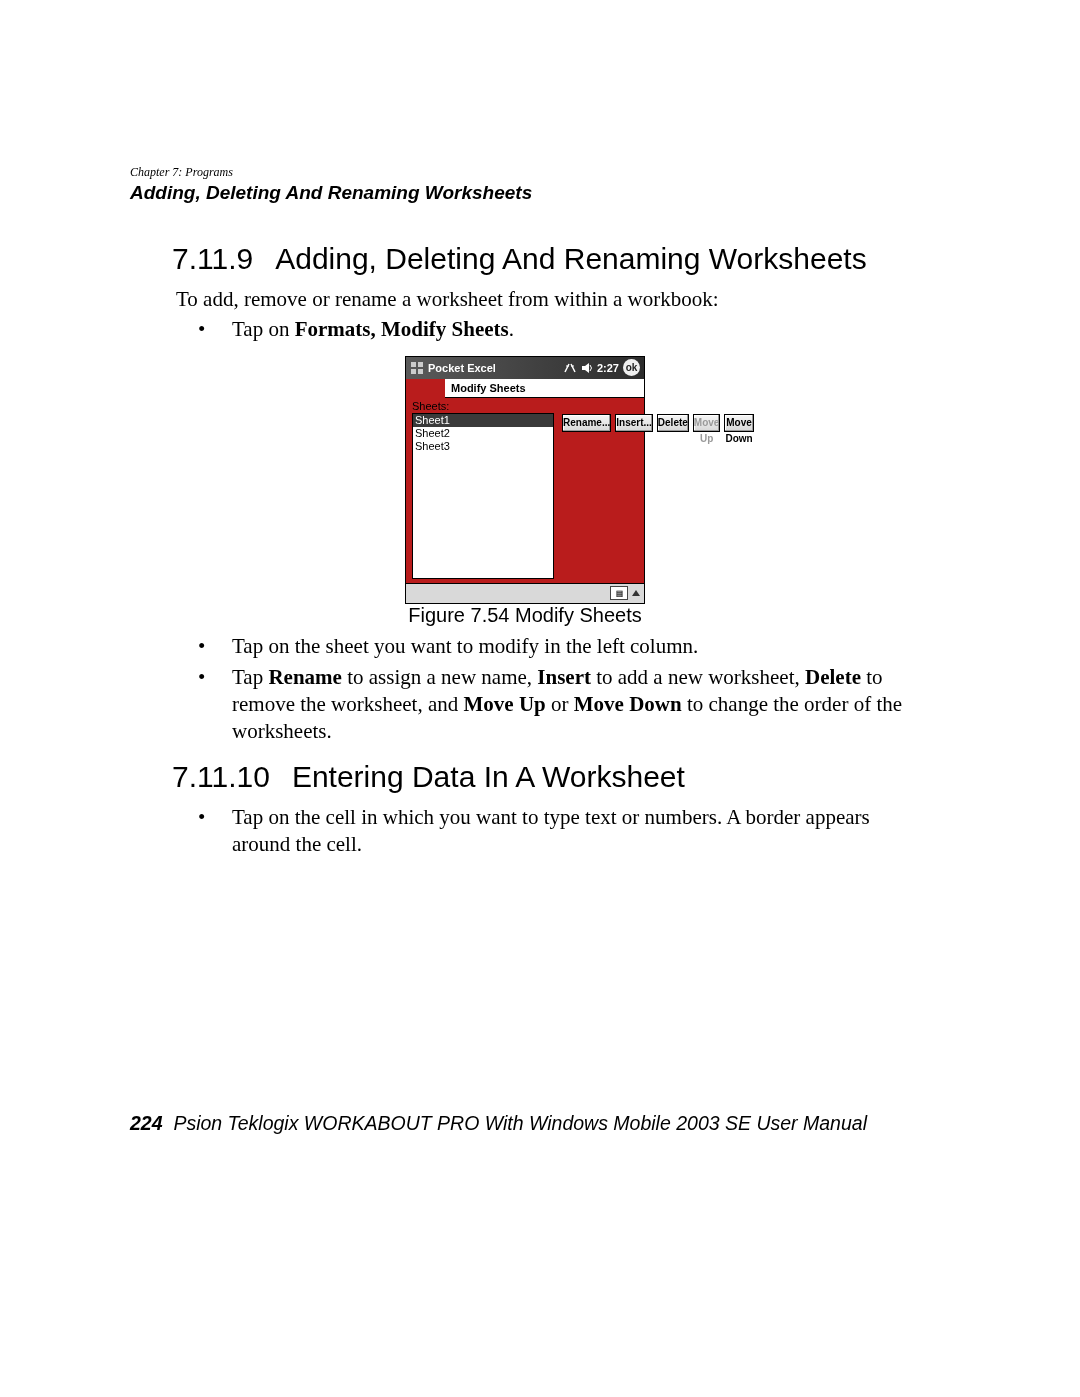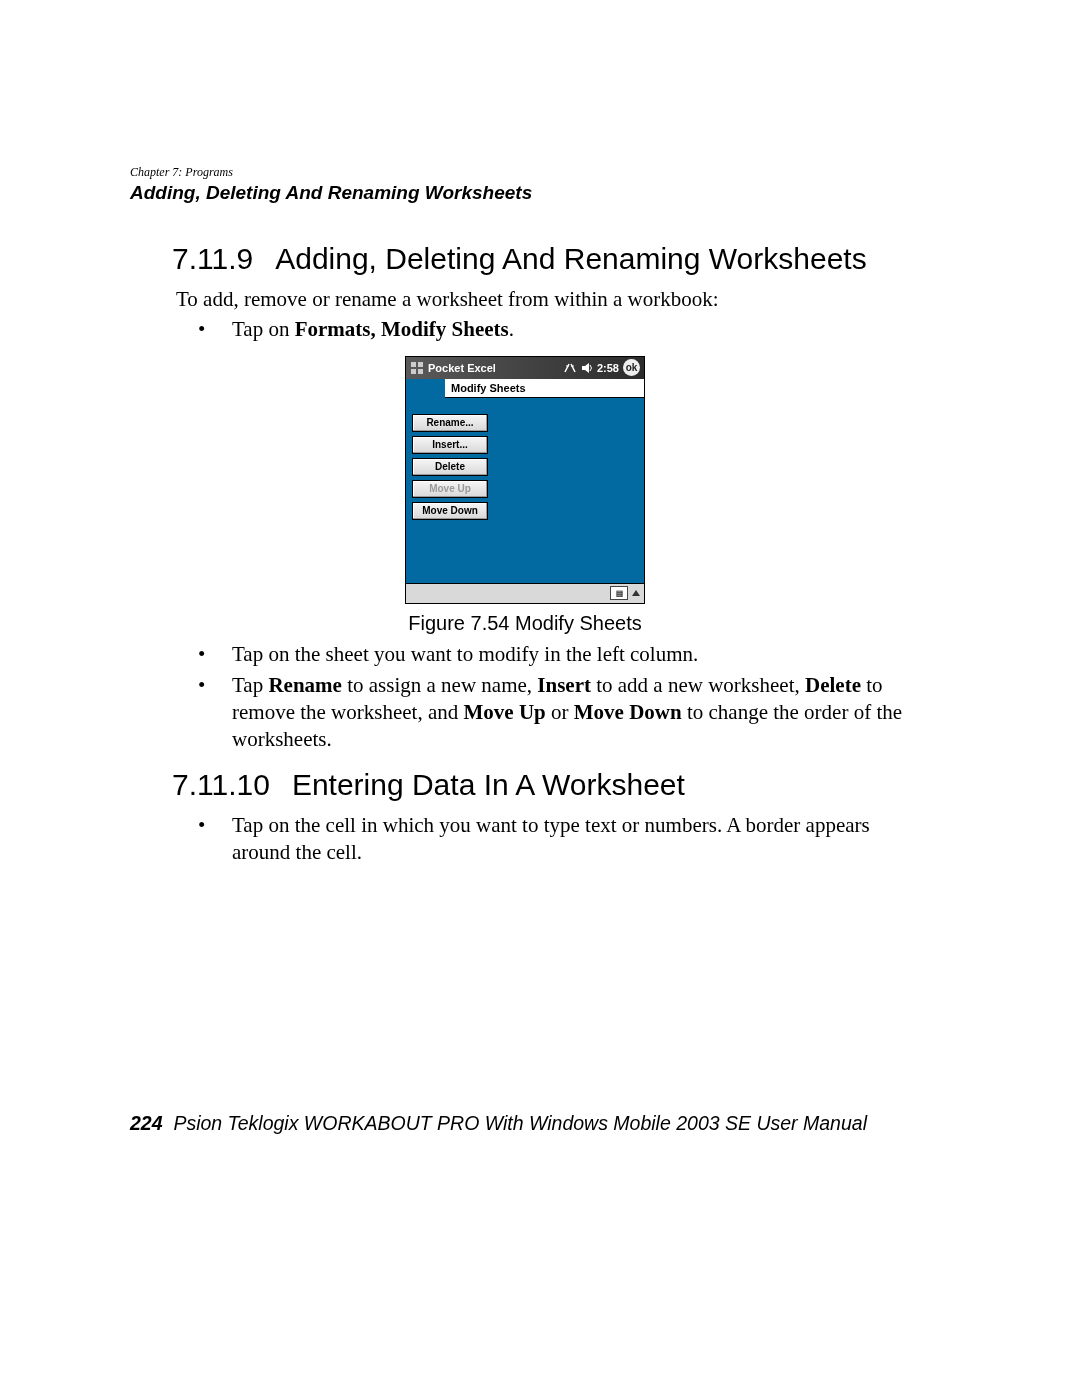--- a/index.html
+++ b/index.html
@@ -81,29 +81,28 @@
   .footer .pnum { font-weight: bold; }
   .fig-wrap {
     text-align: center;
     margin: 12px 0 6px 0;
   }
   .fig-caption {
     font-family: "Arial Narrow", Arial, sans-serif;
     font-stretch: condensed;
     font-size: 20px;
     text-align: center;
-    margin-top: 8px;
     margin-bottom: 4px;
   }
   
   .ppc {
     display: inline-block;
     width: 240px;
     text-align: left;
-    background: #0369a1;
+    background: #b91c1c;
     border: 1px solid #000;
     font-family: Tahoma, Arial, sans-serif;
     font-size: 11px;
     color: #000;
   }
   .ppc-titlebar {
     height: 22px;
     background: linear-gradient(to right, #5a5a5a, #2c2c2c);
     color: #fff;
     display: flex;
@@ -141,21 +140,21 @@
     border: 1px solid #000;
     background: #fff;
     overflow: hidden;
     font-size: 11px;
   }
   .sheet-list .itm { padding: 0 2px; line-height: 13px; }
   .sheet-list .itm.sel { background: #3a3a3a; color: #fff; }
   .ppc-right {
     width: 76px;
     display: flex;
-    flex-direction: column;
+    flex-direction: row;
     gap: 4px;
     padding-top: 14px;
   }
   .ppc-btn {
     height: 18px;
     border: 1px solid #000;
     background: linear-gradient(#f6f6f6, #d8d8d8);
     font: bold 10px/16px Tahoma, Arial, sans-serif;
     text-align: center;
     cursor: default;
@@ -224,25 +223,33 @@
               <path d="M2 10 L6 2 M8 2 L12 10" stroke="#fff" stroke-width="1.5" fill="none"></path>
               <path d="M3 4 H6 M8 4 H11" stroke="#fff" stroke-width="1"></path>
             </svg>
         </span>
         <span>
           <svg width="12" height="12" viewBox="0 0 12 12">
               <polygon points="1,4 4,4 8,1 8,11 4,8 1,8" fill="#fff"></polygon>
               <path d="M9 3 Q12 6 9 9" stroke="#fff" stroke-width="1" fill="none"></path>
             </svg>
         </span>
-        <span>2:58</span>
+        <span>2:27</span>
         <span class="ppc-ok">ok</span>
       </div>
       <div class="ppc-sub">Modify Sheets</div>
       <div class="ppc-body">
+        <div class="ppc-left">
+          <div class="lbl">Sheets:</div>
+          <div class="sheet-list">
+            <div class="itm sel">Sheet1</div>
+            <div class="itm">Sheet2</div>
+            <div class="itm">Sheet3</div>
+          </div>
+        </div>
         <div class="ppc-right">
           <div class="ppc-btn">Rename...</div>
           <div class="ppc-btn">Insert...</div>
           <div class="ppc-btn">Delete</div>
           <div class="ppc-btn disabled">Move Up</div>
           <div class="ppc-btn">Move Down</div>
         </div>
       </div>
       <div class="ppc-bottombar">
         <div class="kbd-icon">▦</div>

